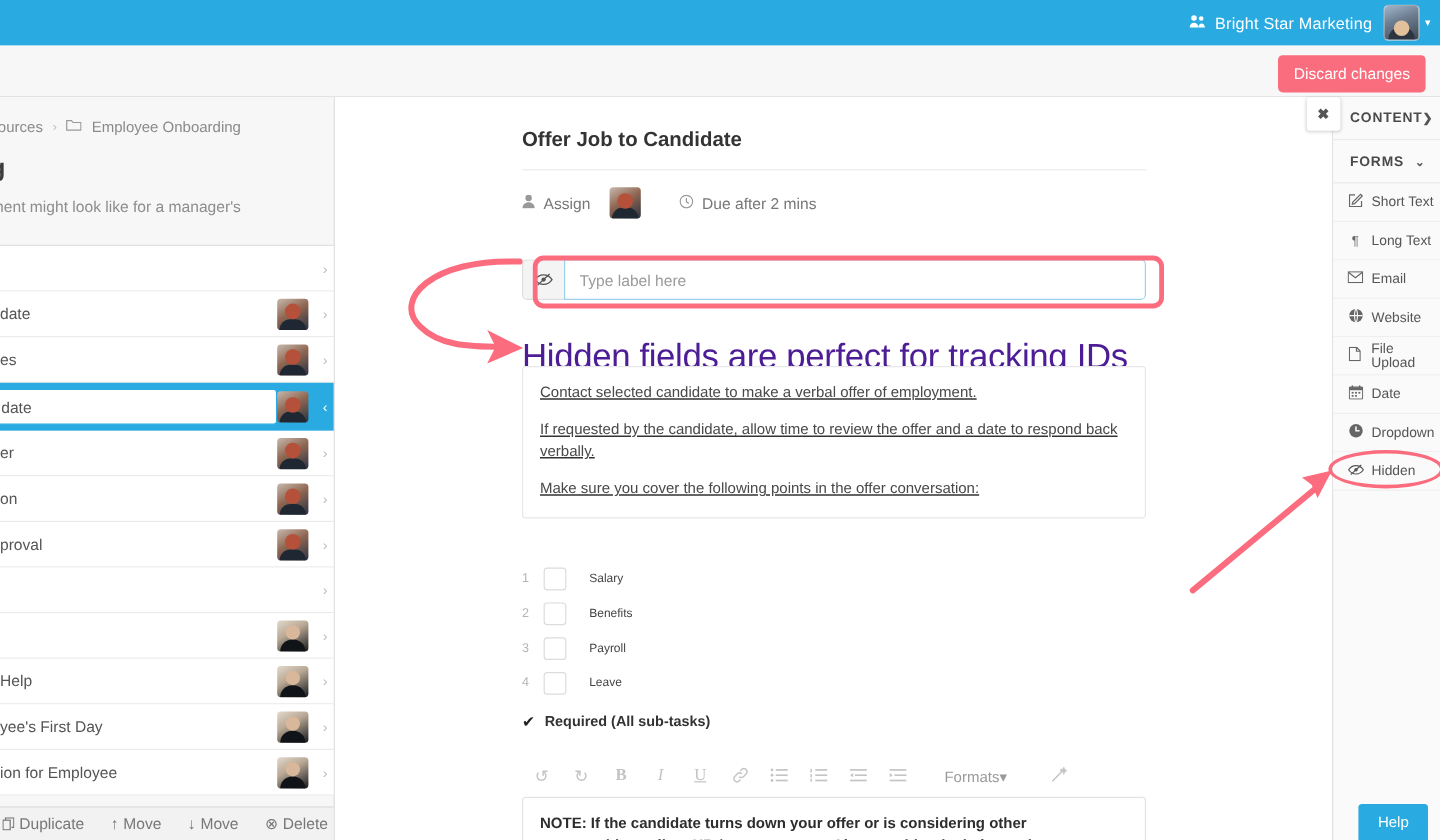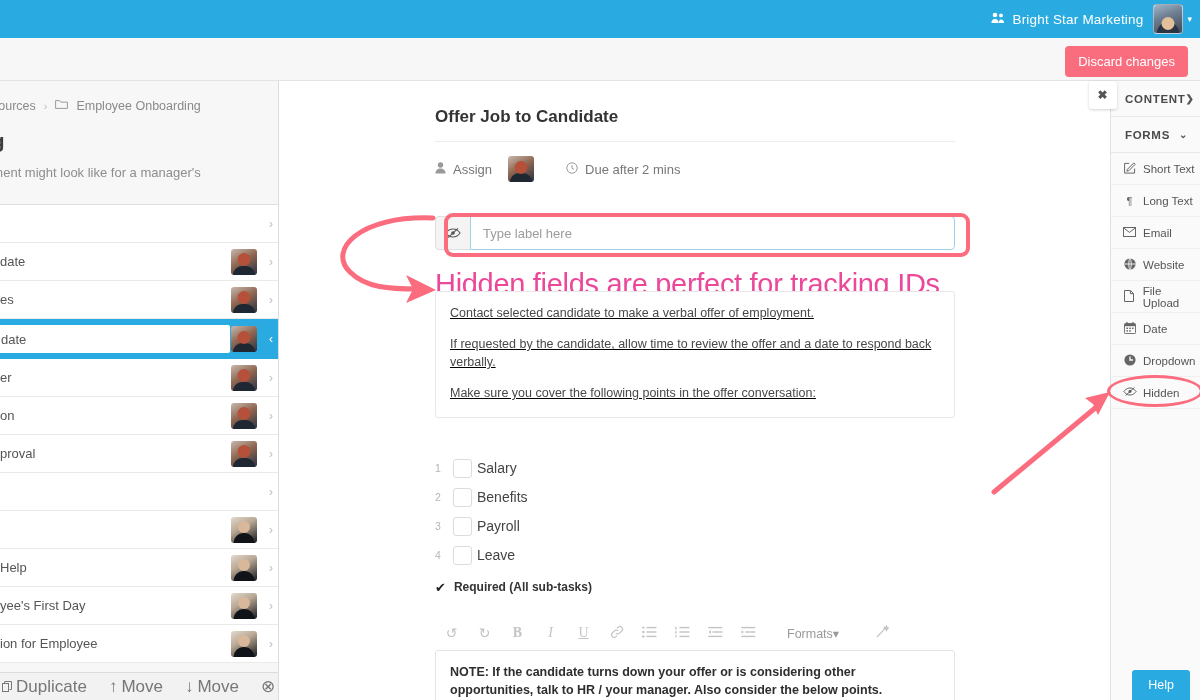--- a/index.html
+++ b/index.html
@@ -86,21 +86,21 @@
   .task-row.selected .inner-input {
     flex:1; background:#fff; border:1px solid #29ABE2; border-radius:3px;
     height:30px; display:flex; align-items:center; padding:0 10px 0 36px;
     margin-left:-36px; font-size:13px; color:#555;
   }
   .task-row.selected .chev { color:#fff; }
 
   .lp-footer {
     position:absolute; left:0; bottom:0; width:279px; height:28px;
     background:#f2f2f2; border-top:1px solid #dcdcdc;
-    display:flex; align-items:center; gap:22px; font-size:17px; color:#777;
+    display:flex; align-items:center; gap:22px; font-size:13px; color:#777;
     padding-left:2px;
   }
   .lp-footer span { display:flex; align-items:center; gap:4px; cursor:pointer; white-space:nowrap; }
 
   
   .main {
     position:absolute; left:280px; top:81px; width:830px; height:619px;
     background:#fff; overflow:hidden;
   }
   .doc { width:520px; margin:0 auto; padding-top:26px; }
@@ -122,35 +122,35 @@
     color:#666; font-size:13px;
   }
   .field-input {
     flex:1; border:1px solid #9ccfe8; border-radius:0 4px 4px 0;
     padding:0 12px; font-size:13px; color:#333; outline:none;
     font-family:"Liberation Sans", sans-serif; background:#fff;
   }
   .field-input::placeholder { color:#9b9b9b; }
 
   .annot-headline {
-    font-size:29px; color:#ec4899; margin-top:18px; white-space:nowrap;
+    font-size:29px; color:#4c1d95; margin-top:32px; white-space:nowrap;
     letter-spacing:-.3px;
   }
   .desc-box {
     border:1px solid #e8e8e8; border-radius:3px; padding:12px 14px 14px 14px;
     margin-top:-10px; position:relative; background:#fff;text-decoration:underline;
   }
   .desc-box p { font-size:12.5px; color:#484848; line-height:1.45; margin-bottom:13px; }
   .desc-box p:last-child { margin-bottom:0; }
 
   .checklist { margin-top:36px; }
   .cl-row { display:flex; align-items:center; height:29px; }
   .cl-num { width:18px; font-size:10.5px; color:#b5b5b5; }
   .cl-box { width:19px; height:19px; border:1px solid #dcdcdc; border-radius:3px; background:#fff; flex:none; }
-  .cl-label { font-size:14px; color:#444; margin-left:5px; }
+  .cl-label { font-size:10px; color:#444; margin-left:19px; }
   .req-row { display:flex; align-items:center; gap:8px; margin-top:10px; }
   .req-check { color:#222; font-size:13px; }
   .req-text { font-size:12px; color:#333; font-weight:bold; }
 
   .editor-toolbar {
     display:flex; align-items:center; gap:0; margin-top:30px;
     color:#c4c4c4; font-size:14px;
   }
   .tb { width:33px; text-align:center; cursor:pointer; user-select:none; }
   .tb.formats { width:auto; padding:0 8px; font-size:12.5px; color:#9a9a9a; margin-left:14px; }

